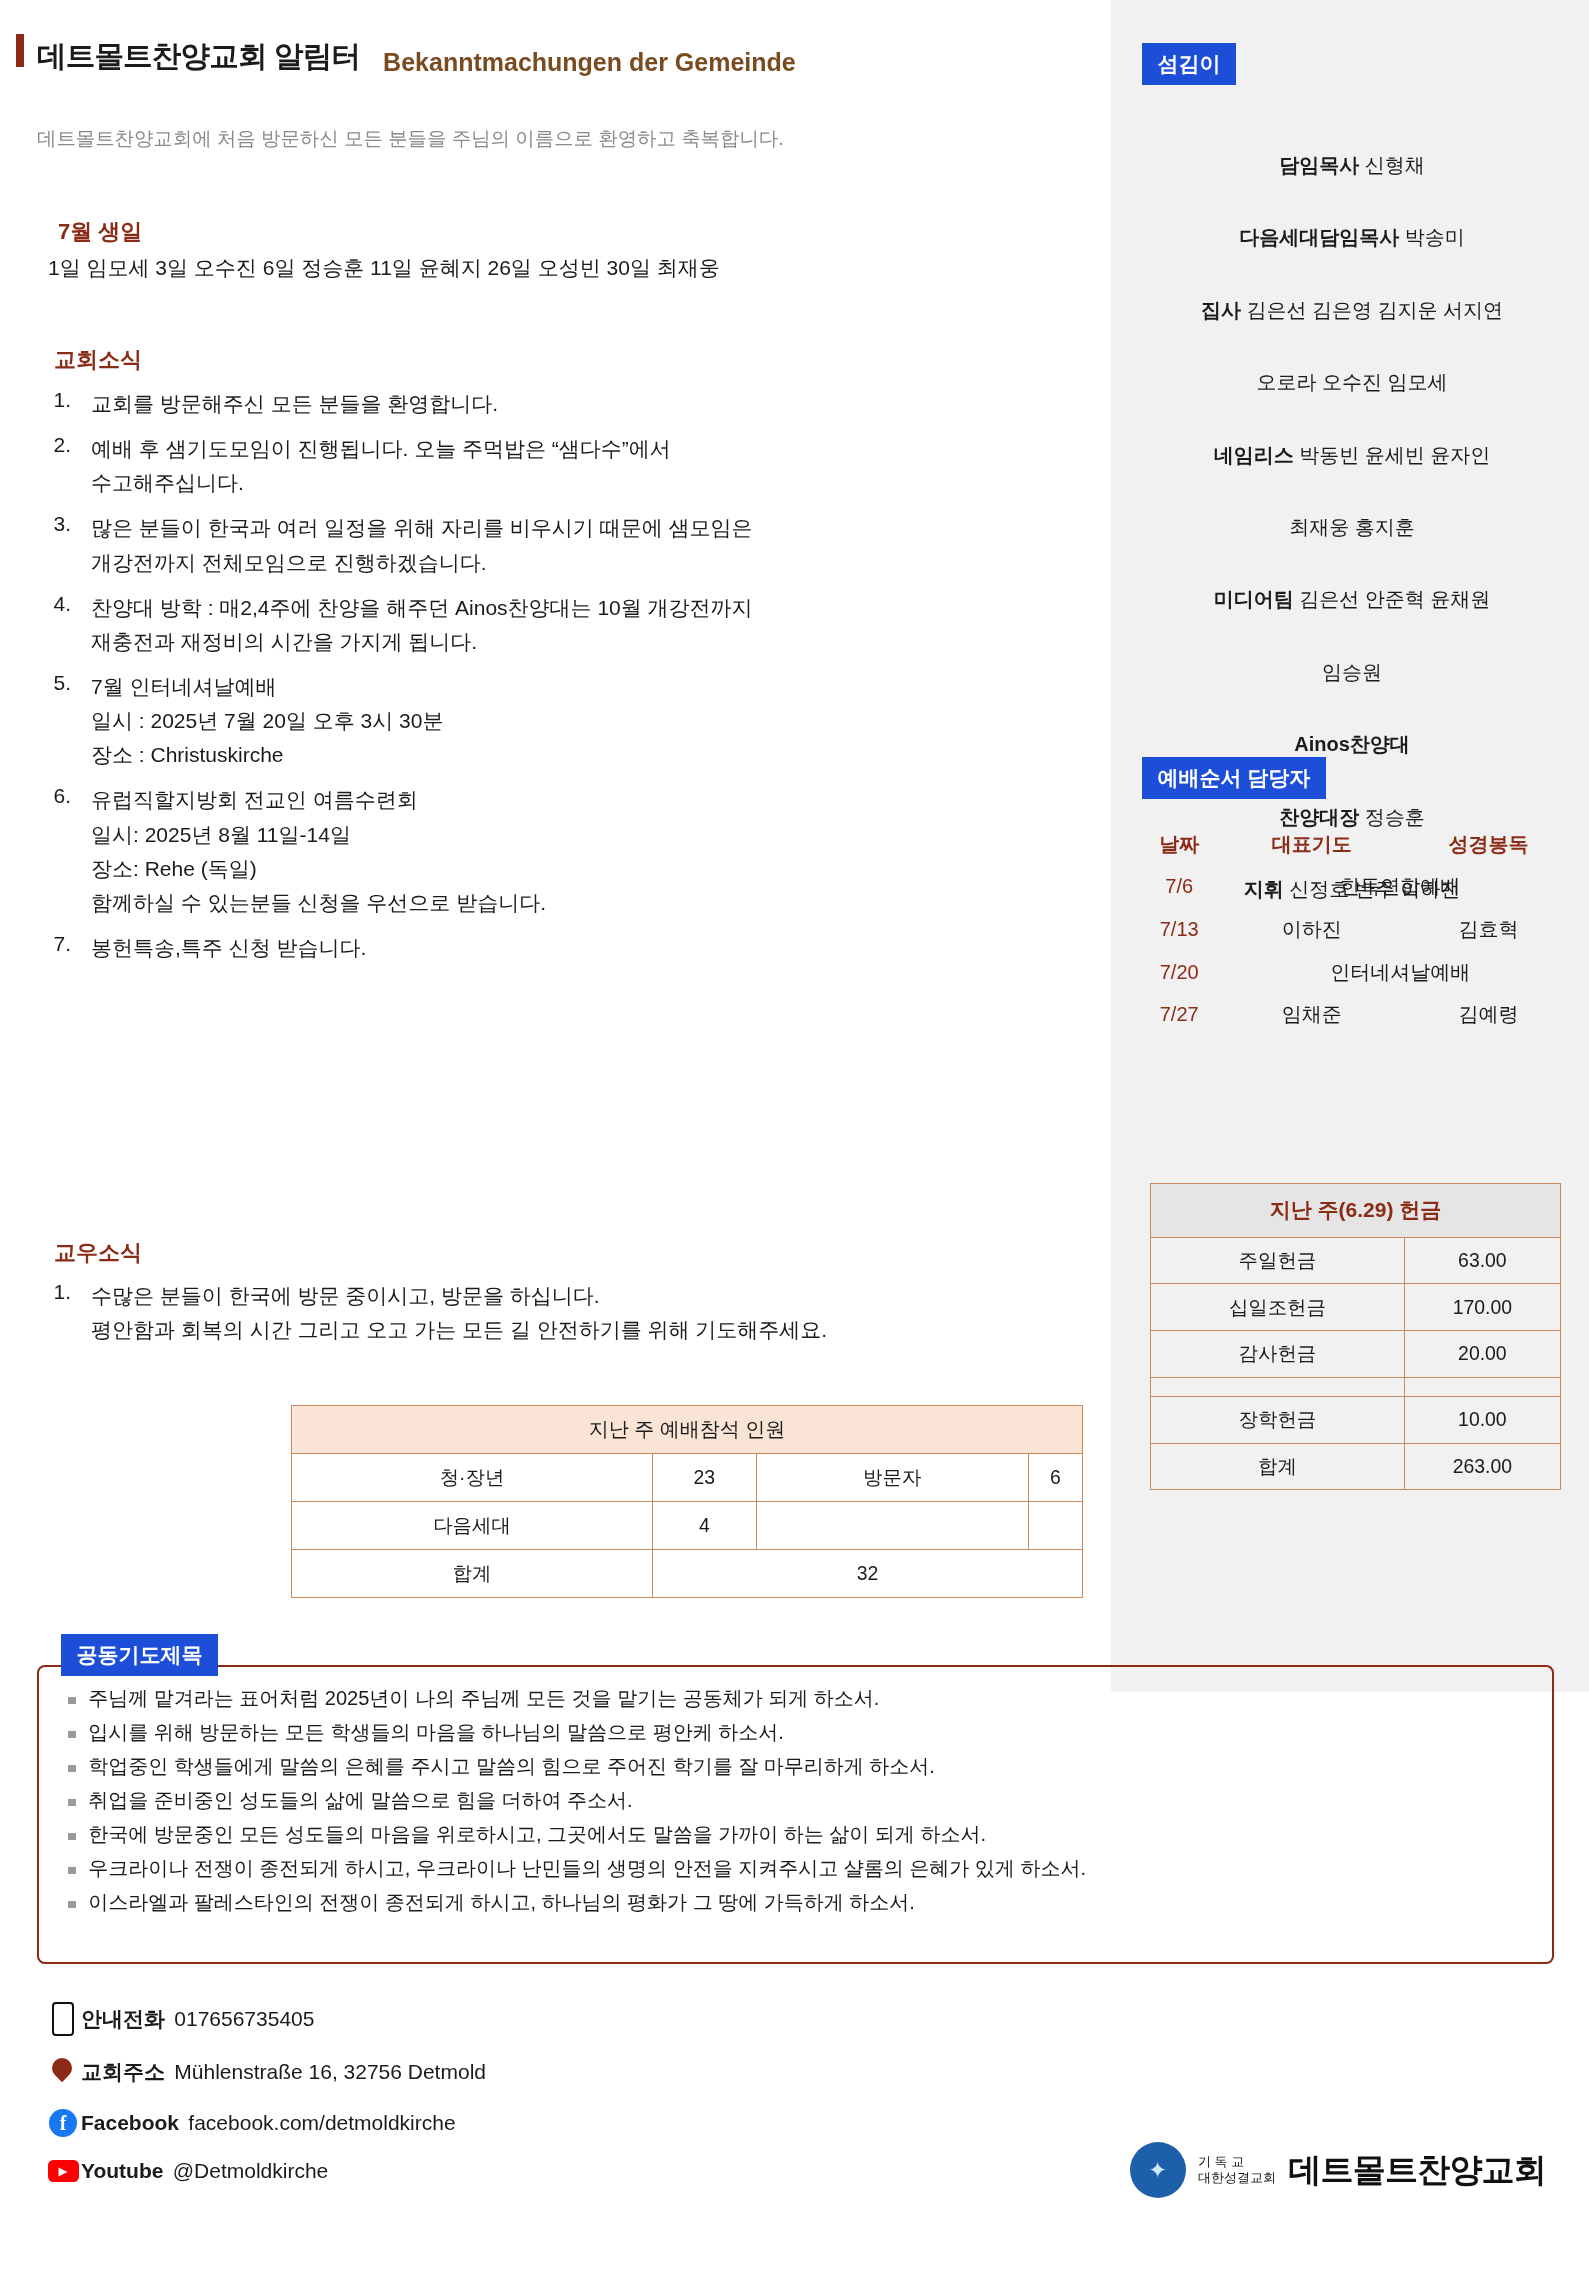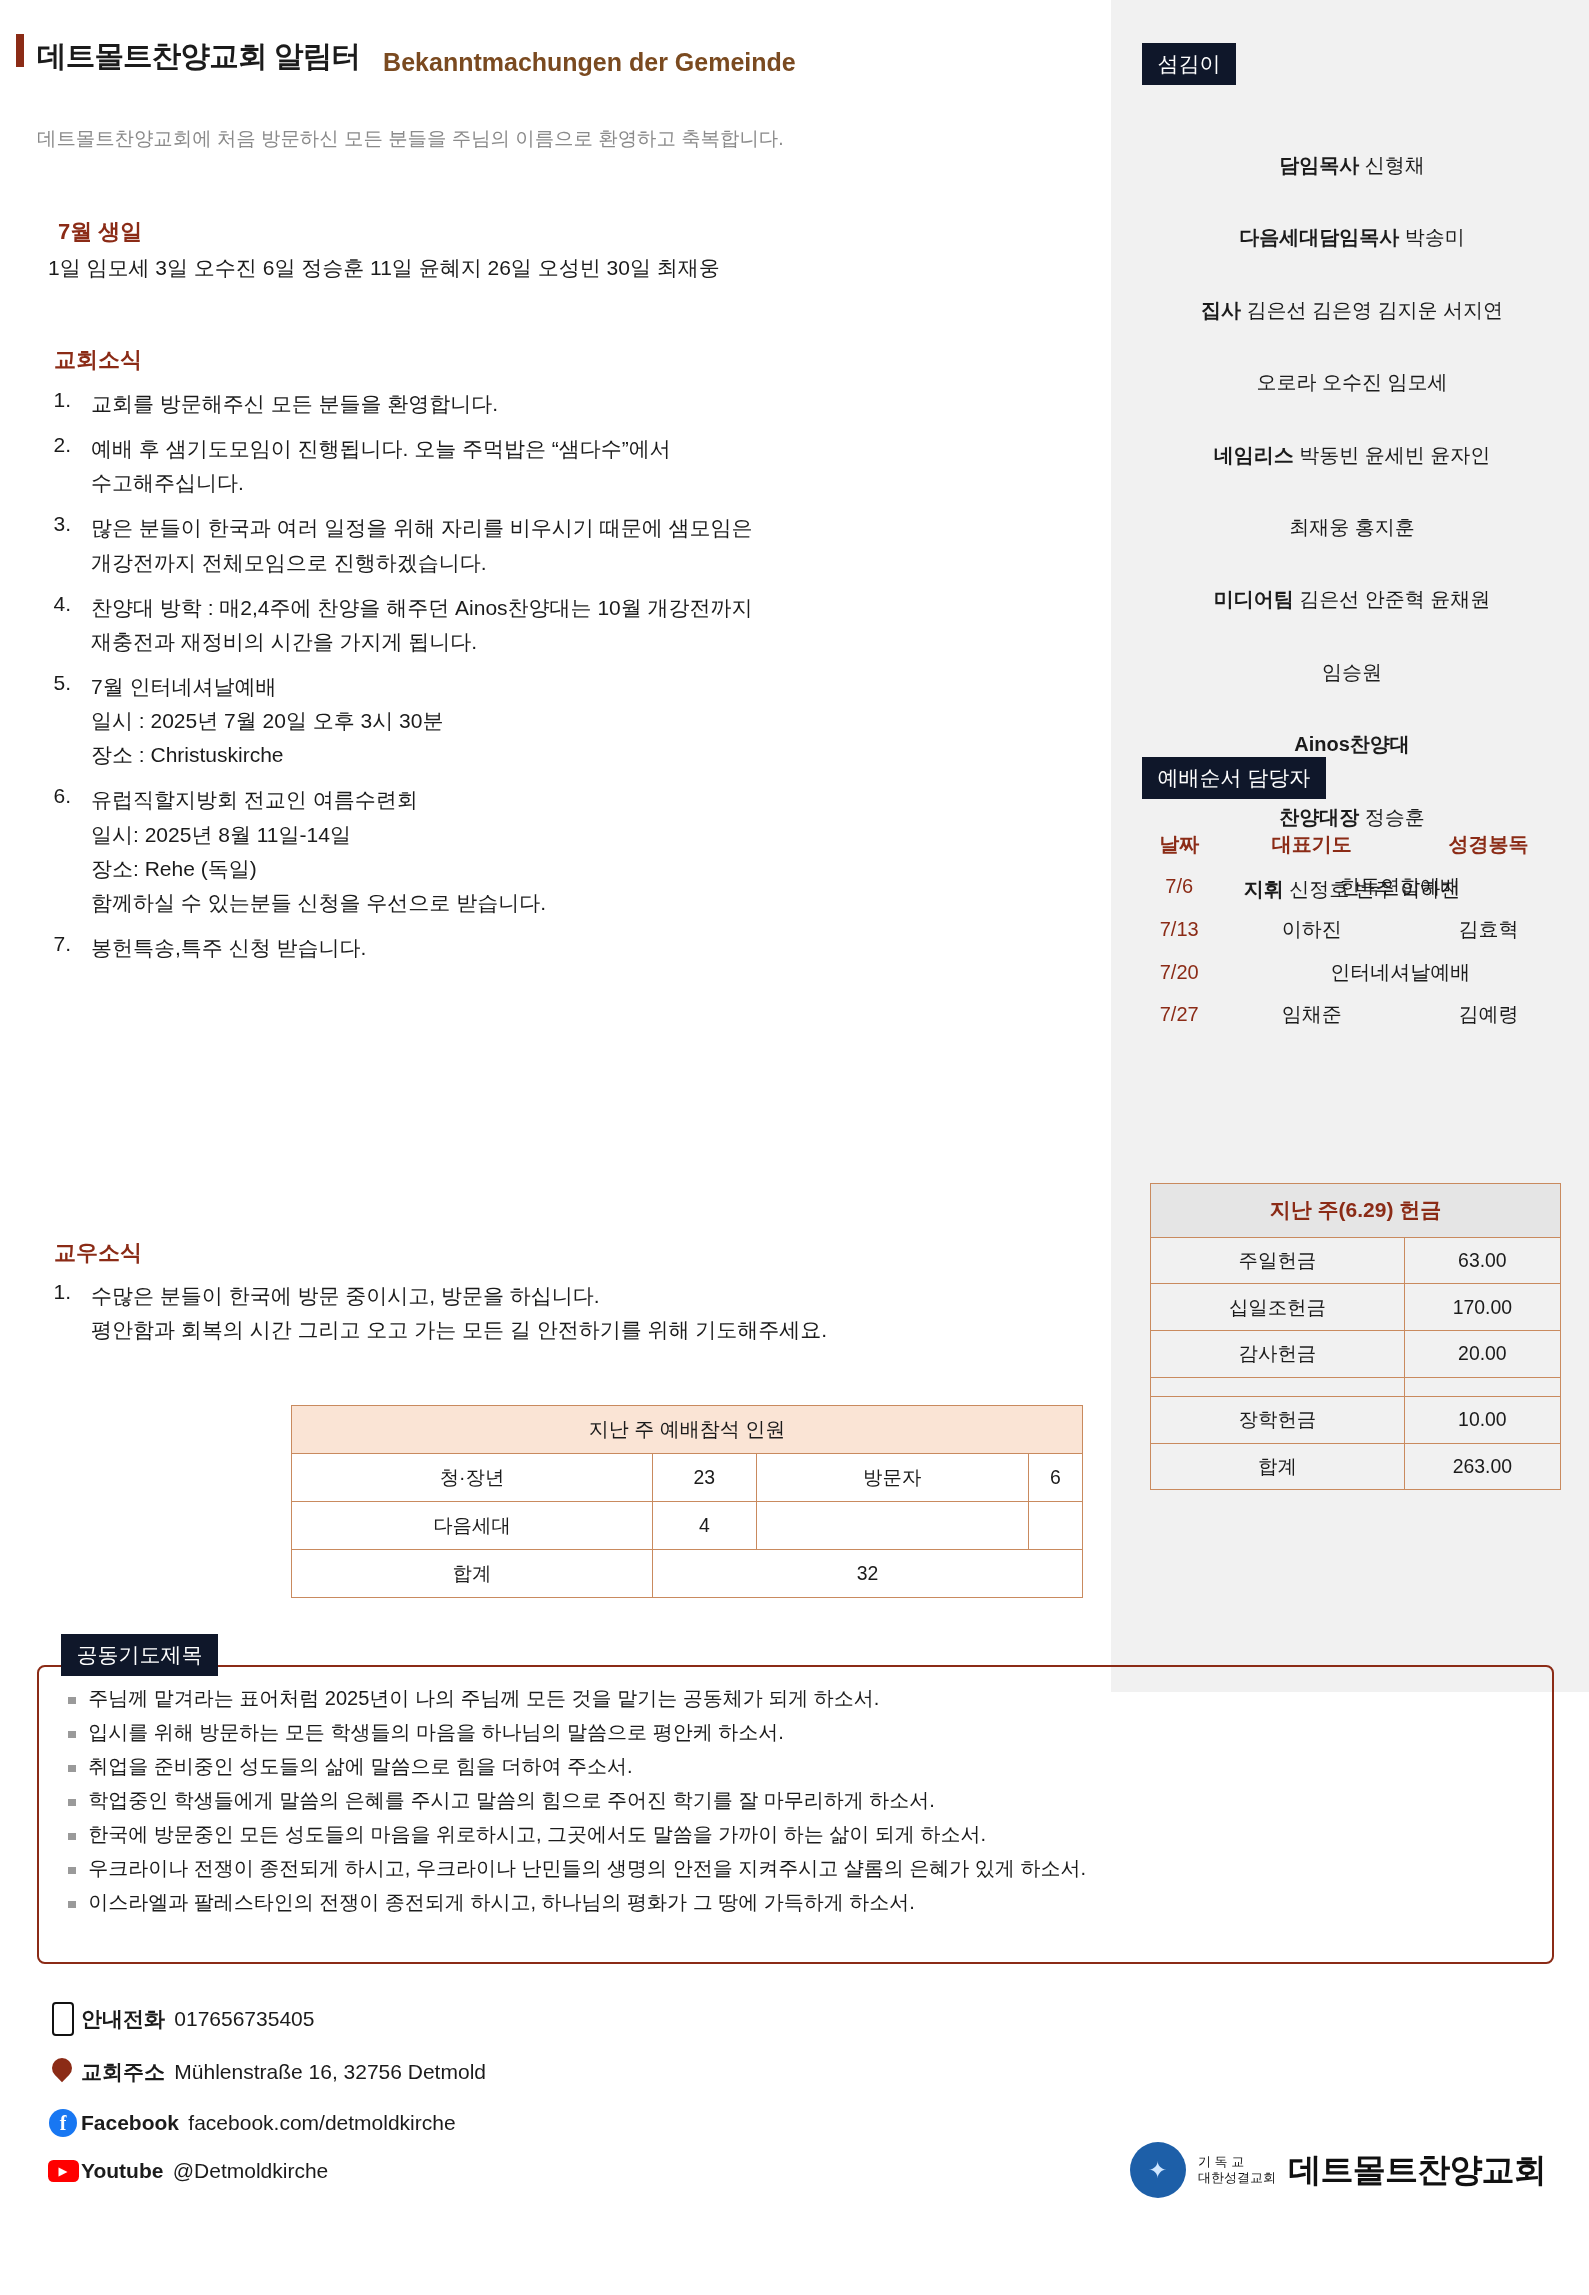--- a/index.html
+++ b/index.html
@@ -34,21 +34,21 @@
 
   .friend-h{position:absolute;left:54px;top:1238px;}
   .ol2{position:absolute;left:48px;top:1280px;width:1032px;font-size:21px;color:#1b1b1b;}
 
   
   .att{position:absolute;left:291px;top:1405px;width:792px;border-collapse:collapse;}
   .att td{border:1.6px solid #c98a5e;text-align:center;font-size:19.4px;padding:10px 0;color:#1b1b1b;}
   .att .hd{background:#fae4d5;font-size:20px;margin-left:16px;}
 
   
-  .tag{display:inline-block;background:#0f172a;color:#fff;font-size:21px;font-weight:normal;padding:7px 15.5px;}
+  .tag{display:inline-block;background:#1d4ed8;color:#fff;font-size:21px;font-weight:bold;padding:7px 15.5px;}
   .tag-serve{position:absolute;left:1142px;top:43px;}
   .serve{position:absolute;left:1127px;top:109px;width:450px;text-align:center;font-size:20px;color:#1b1b1b;line-height:1.62;}
   .serve b{font-weight:bold;}
   .serve .row{margin-bottom:3.1px;margin-top:40px;}
 
   .tag-order{position:absolute;left:1142px;top:757px;}
   .otab{position:absolute;left:1135px;top:823px;width:442px;border-collapse:collapse;}
   .otab th{font-size:20px;font-weight:bold;color:#8b2b16;padding:7.8px 0;}
   .otab td{font-size:20px;color:#1b1b1b;text-align:center;padding:7.8px 0;}
   .otab td.date{color:#8b2b16;}
@@ -274,25 +274,25 @@
       <div class="pli">
         <div class="bullet"></div>
         <div>주님께 맡겨라는 표어처럼 2025년이 나의 주님께 모든 것을 맡기는 공동체가 되게 하소서.</div>
       </div>
       <div class="pli">
         <div class="bullet"></div>
         <div>입시를 위해 방문하는 모든 학생들의 마음을 하나님의 말씀으로 평안케 하소서.</div>
       </div>
       <div class="pli">
         <div class="bullet"></div>
+        <div>학업중인 학생들에게 말씀의 은혜를 주시고 말씀의 힘으로 주어진 학기를 잘 마무리하게 하소서.</div>
+      </div>
+      <div class="pli">
+        <div class="bullet"></div>
         <div>취업을 준비중인 성도들의 삶에 말씀으로 힘을 더하여 주소서.</div>
-      </div>
-      <div class="pli">
-        <div class="bullet"></div>
-        <div>학업중인 학생들에게 말씀의 은혜를 주시고 말씀의 힘으로 주어진 학기를 잘 마무리하게 하소서.</div>
       </div>
       <div class="pli">
         <div class="bullet"></div>
         <div>한국에 방문중인 모든 성도들의 마음을 위로하시고, 그곳에서도 말씀을 가까이 하는 삶이 되게 하소서.</div>
       </div>
       <div class="pli">
         <div class="bullet"></div>
         <div>우크라이나 전쟁이 종전되게 하시고, 우크라이나 난민들의 생명의 안전을 지켜주시고 샬롬의 은혜가 있게 하소서.</div>
       </div>
       <div class="pli">

